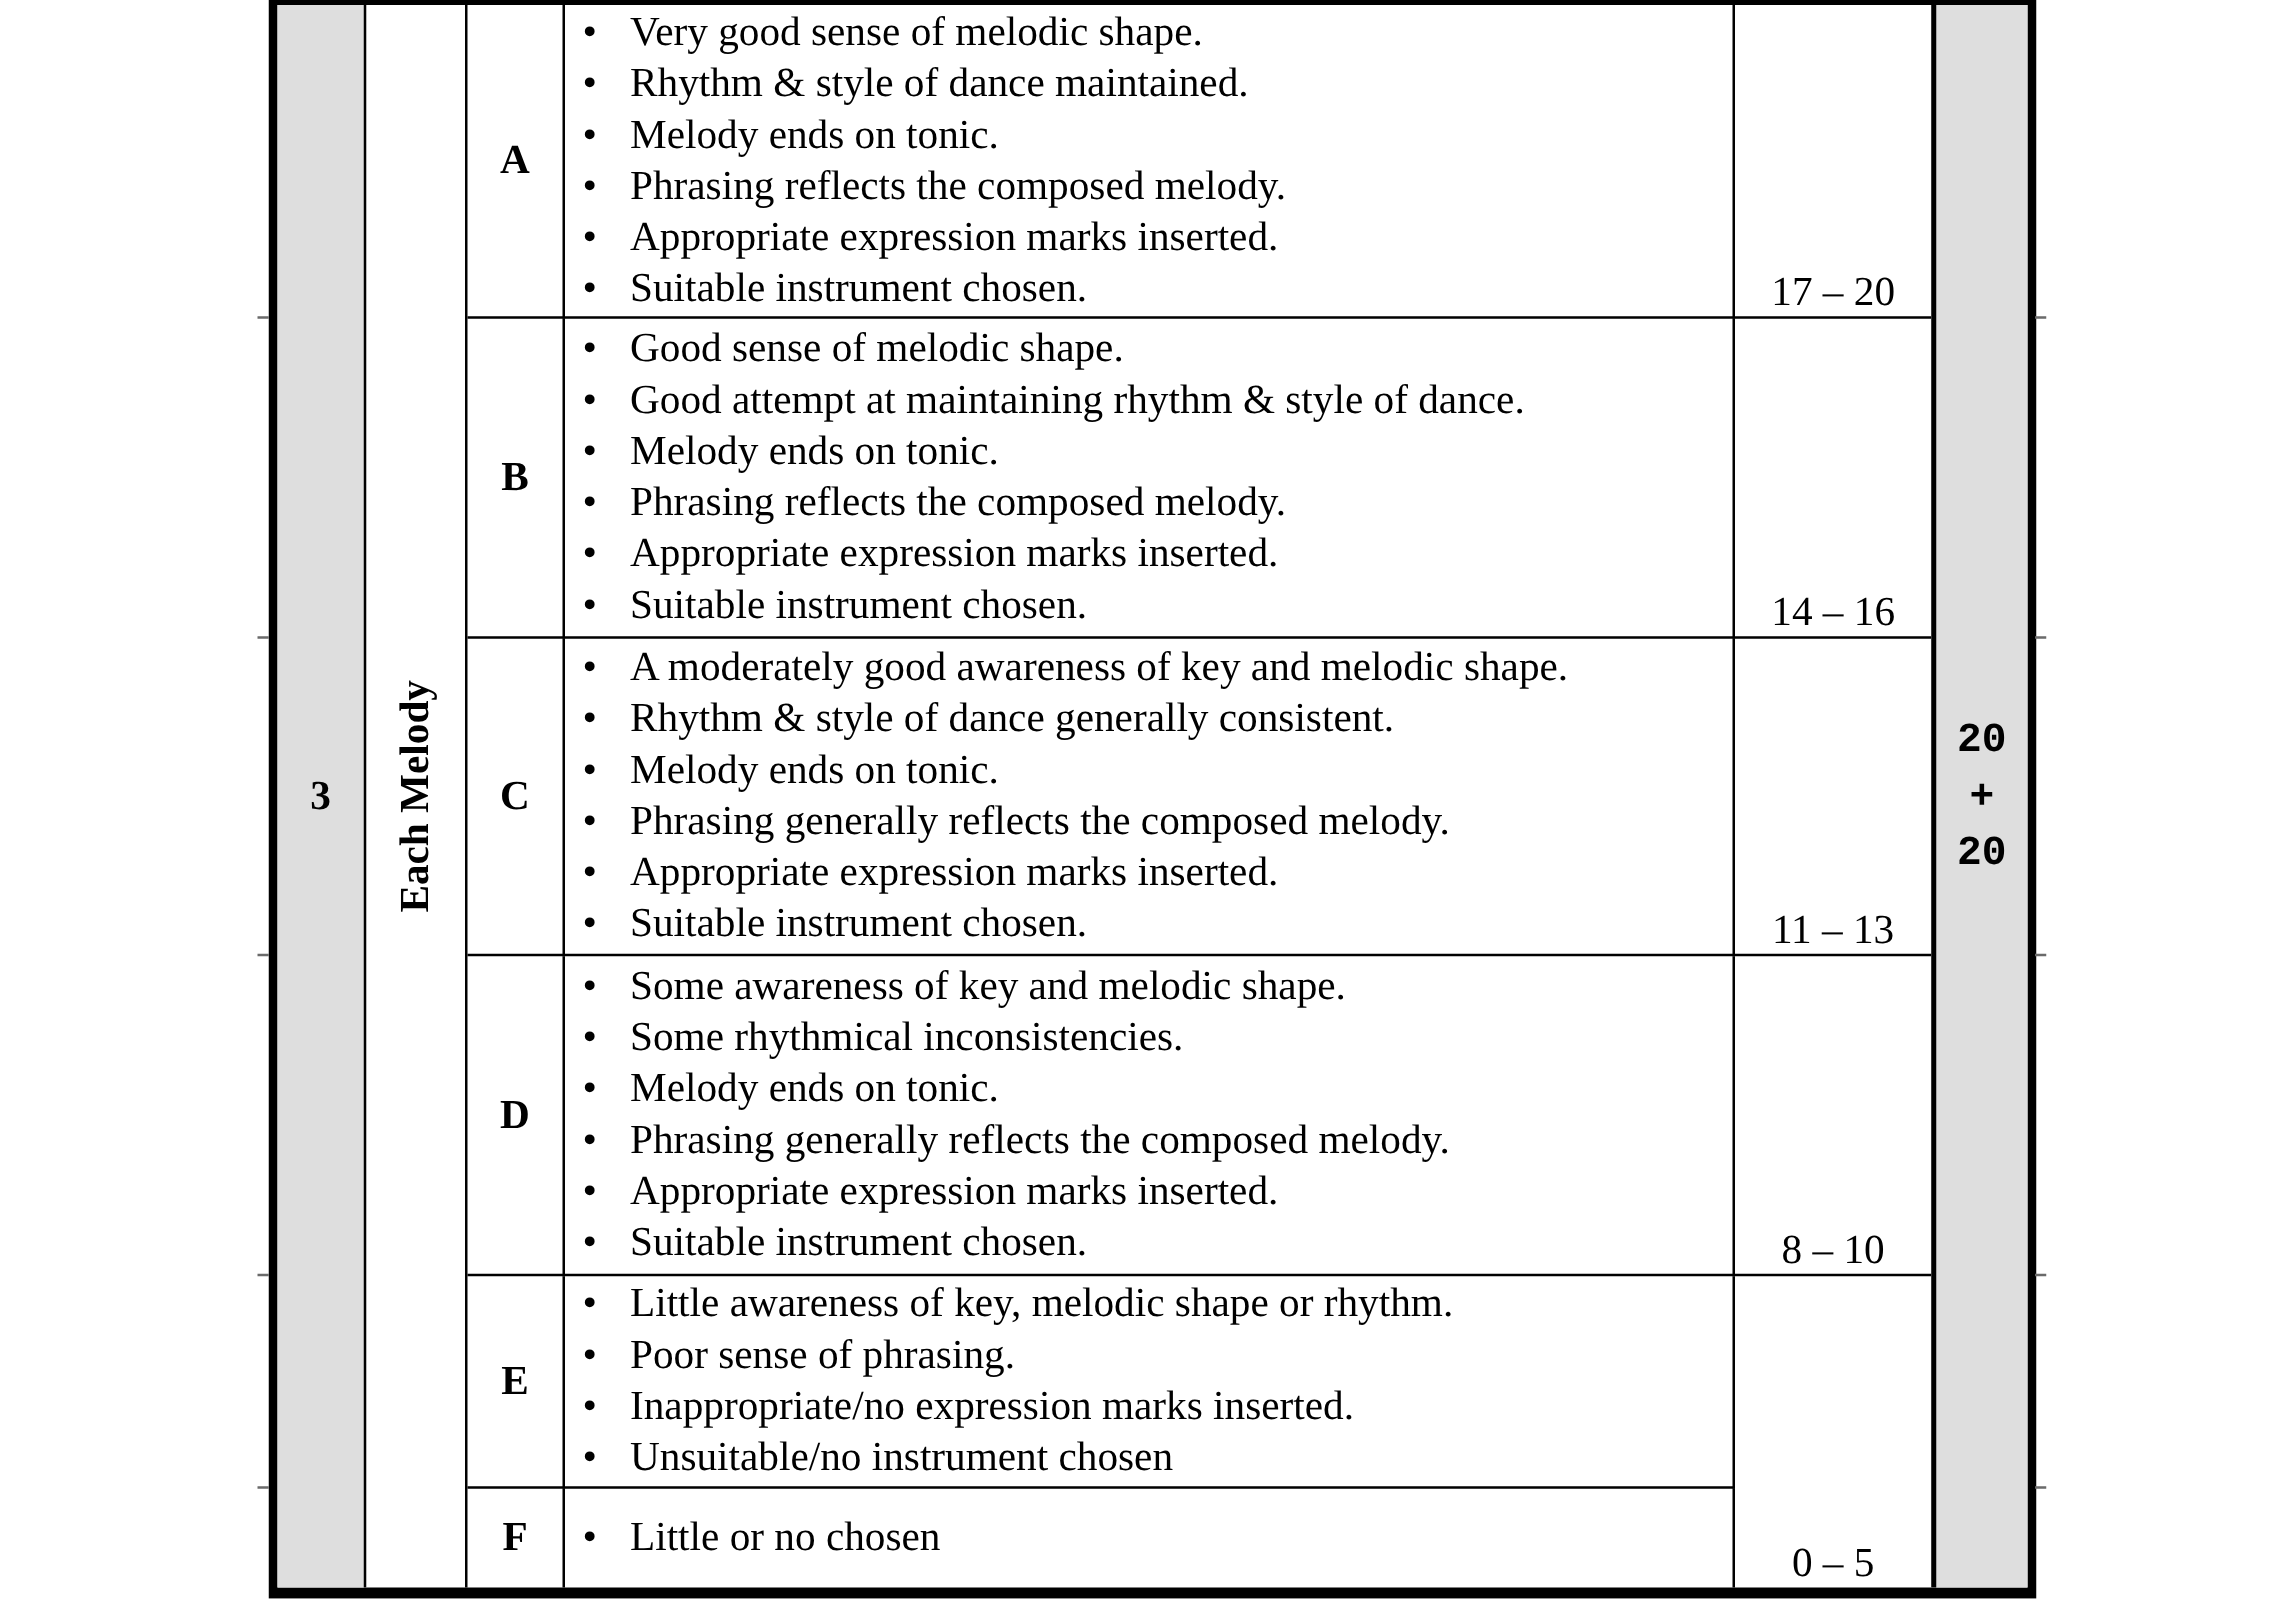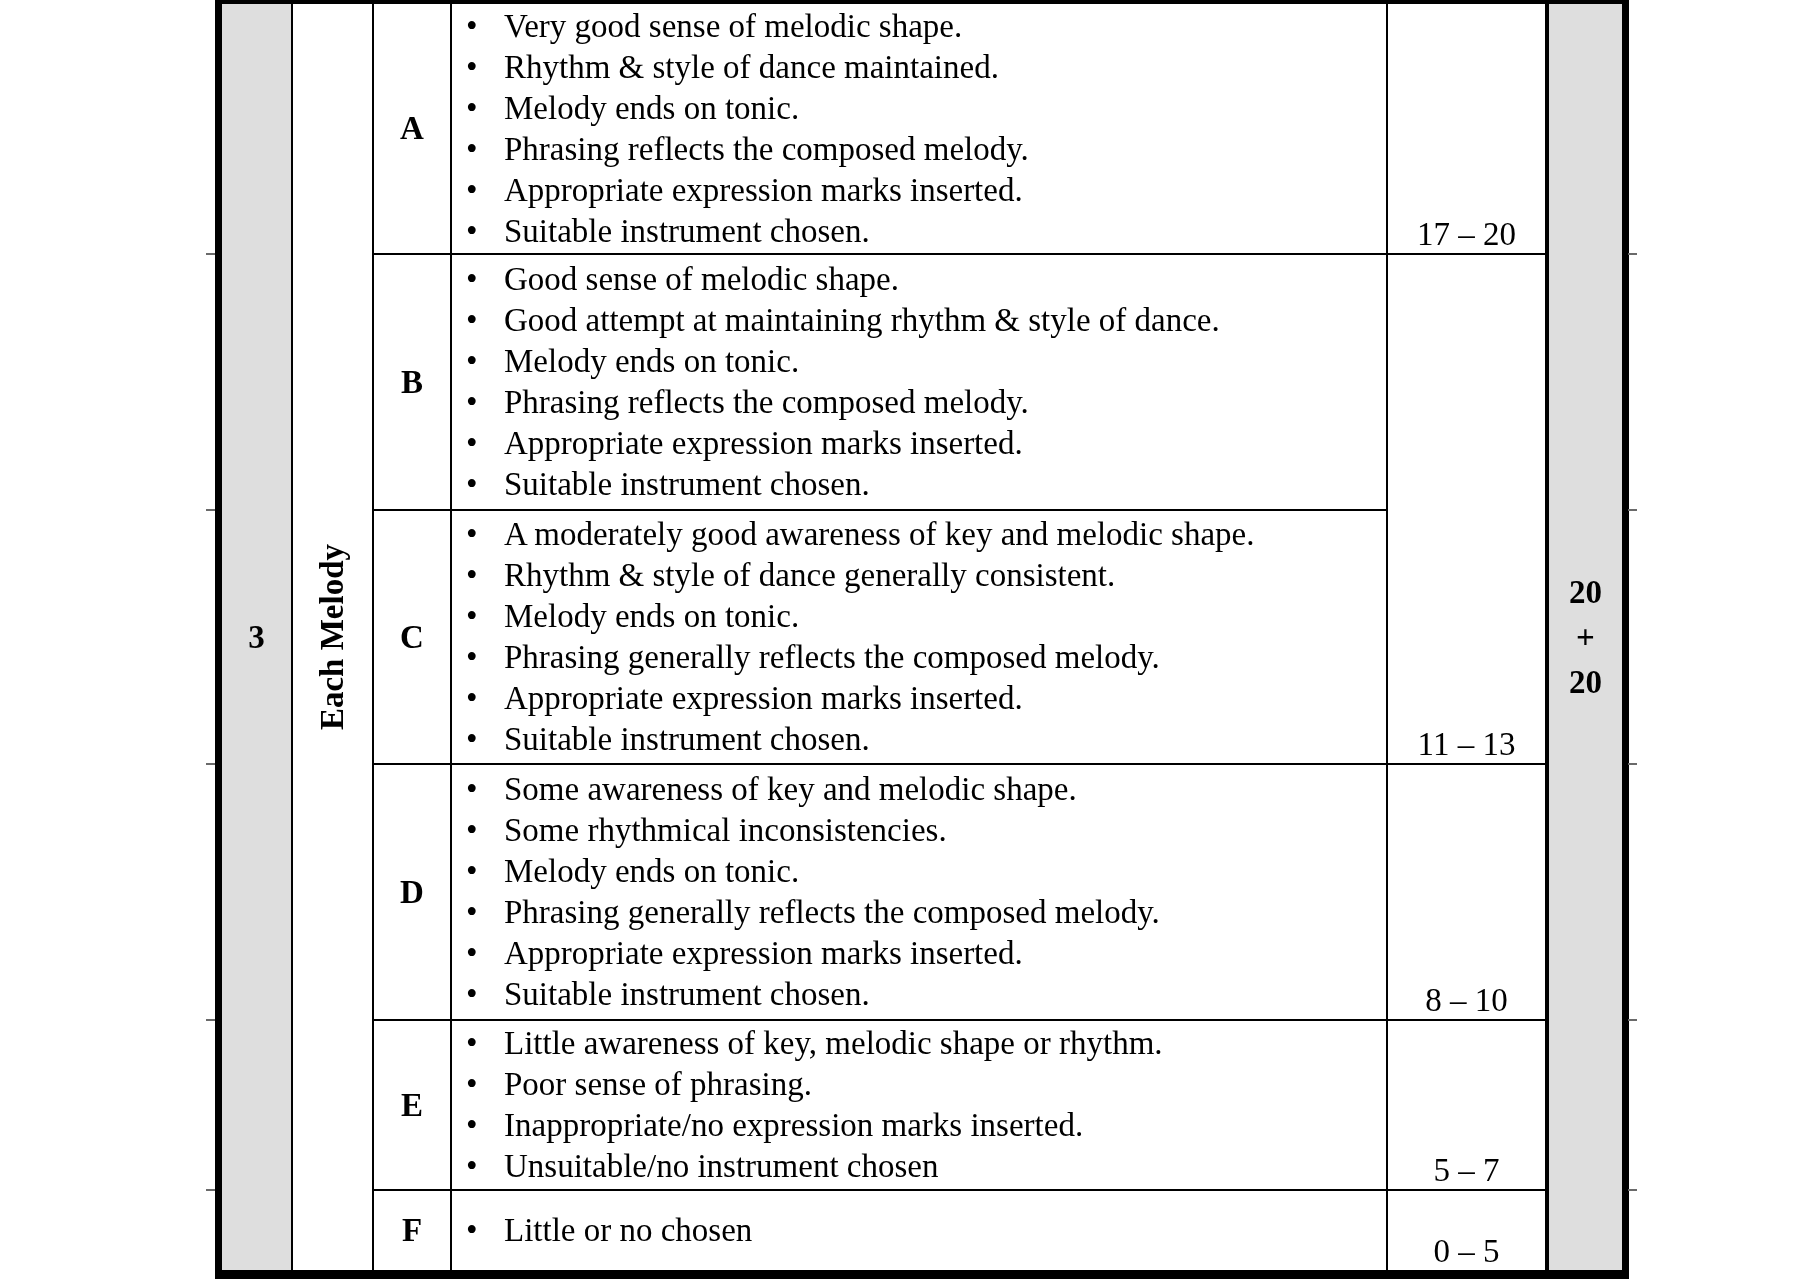--- a/index.html
+++ b/index.html
@@ -59,21 +59,21 @@
     white-space:nowrap;
     align-items:flex-end;
   }
   .r1{grid-row:1}.r2{grid-row:2}.r3{grid-row:3}.r4{grid-row:4}.r5{grid-row:5}
   .r6{grid-row:6}
   .r6.grade-cell,.r6.criteria-cell,.r6.marks-cell{border-bottom:none;}
   .total-cell{
     grid-column:6;grid-row:1/7;
     background:var(--shaded-cell,#dedede);
     border-left:4px solid var(--border,#000);
-    font-weight:bold;font-size:33px;
+    font-weight:bold;font-size:33px;font-family:Liberation Mono, monospace;
   }
   .total-cell .total-text{white-space:pre-line;text-align:center;line-height:45px;}
   .bullet-line{
     display:flex;align-items:baseline;
     font-size:33px;line-height:41px;
   }
   .bullet-line .bullet{
     flex:0 0 52px;
     padding-left:14px;
     box-sizing:border-box;
@@ -154,20 +154,23 @@
         </div>
       <div class="bullet-line">
           <span class="bullet">•</span>
           <span class="crit-text">Appropriate expression marks inserted.</span>
         </div>
       <div class="bullet-line">
           <span class="bullet">•</span>
           <span class="crit-text">Suitable instrument chosen.</span>
         </div>
     </div>
+    <div class="cell marks-cell r2">
+      <span>14 – 16</span>
+    </div>
 
     <div class="cell grade-cell r3">
       <span>C</span>
     </div>
     <div class="cell criteria-cell r3">
       <div class="bullet-line">
           <span class="bullet">•</span>
           <span class="crit-text">A moderately good awareness of key and melodic shape.</span>
         </div>
       <div class="bullet-line">
@@ -241,23 +244,20 @@
           <span class="crit-text">Poor sense of phrasing.</span>
         </div>
       <div class="bullet-line">
           <span class="bullet">•</span>
           <span class="crit-text">Inappropriate/no expression marks inserted.</span>
         </div>
       <div class="bullet-line">
           <span class="bullet">•</span>
           <span class="crit-text">Unsuitable/no instrument chosen</span>
         </div>
-    </div>
-    <div class="cell marks-cell r5">
-      <span>5 – 7</span>
     </div>
 
     <div class="cell grade-cell r6">
       <span>F</span>
     </div>
     <div class="cell criteria-cell r6">
       <div class="bullet-line">
           <span class="bullet">•</span>
           <span class="crit-text">Little or no chosen</span>
         </div>

